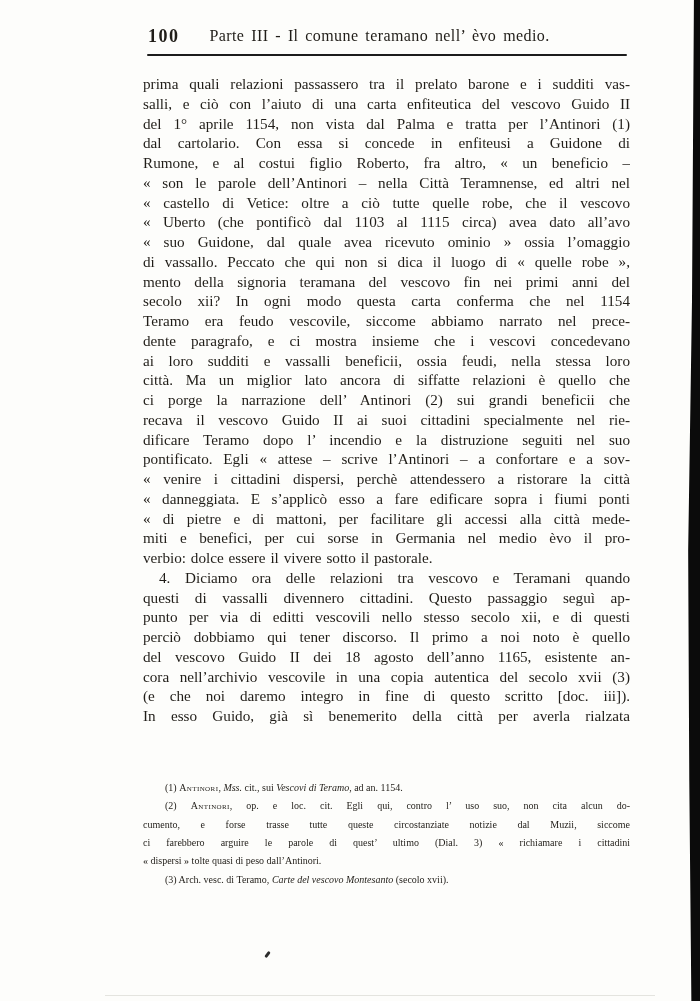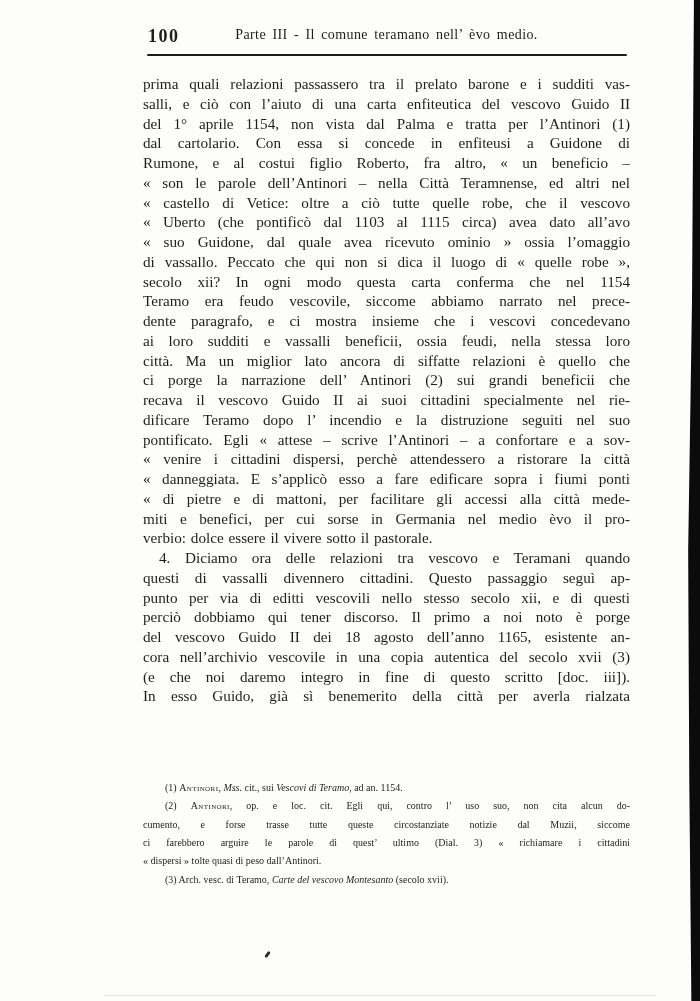--- a/index.html
+++ b/index.html
@@ -12,22 +12,22 @@
   .page{
     position:relative;width:700px;height:1001px;background:var(--paper);
     overflow:hidden;color:var(--ink);
   }
   
   .pagenum{
     position:absolute;left:148px;top:26px;font-size:18px;font-weight:bold;
     letter-spacing:1.5px;color:var(--ink);
   }
   .htitle{
-    position:absolute;left:143px;top:27px;width:487px;text-align:center;
-    font-size:14px;letter-spacing:.4px;word-spacing:2.5px;color:var(--ink);
+    position:absolute;left:136px;top:27px;width:487px;text-align:center;
+    font-size:16px;letter-spacing:.4px;word-spacing:2.5px;color:var(--ink);
   }
   .rule{
     position:absolute;left:147px;top:54px;width:480px;height:2px;
     background:#1c1c1c;border-radius:1px;
   }
   
   .bodytext{
     position:absolute;left:143px;top:74px;width:487px;
     font-size:15.2px;line-height:19.75px;color:var(--ink);
     word-spacing:1px;
@@ -76,38 +76,39 @@
       <div class="line j">prima quali relazioni passassero tra il prelato barone e i sudditi vas-</div>
       <div class="line j">salli, e ciò con l’aiuto di una carta enfiteutica del vescovo Guido II</div>
       <div class="line j">del 1° aprile 1154, non vista dal Palma e tratta per l’Antinori (1)</div>
       <div class="line j">dal cartolario. Con essa si concede in enfiteusi a Guidone di</div>
       <div class="line j">Rumone, e al costui figlio Roberto, fra altro, « un beneficio –</div>
       <div class="line j">« son le parole dell’Antinori – nella Città Teramnense, ed altri nel</div>
       <div class="line j">« castello di Vetice: oltre a ciò tutte quelle robe, che il vescovo</div>
       <div class="line j">« Uberto (che pontificò dal 1103 al 1115 circa) avea dato all’avo</div>
       <div class="line j">« suo Guidone, dal quale avea ricevuto ominio » ossia l’omaggio</div>
       <div class="line j">di vassallo. Peccato che qui non si dica il luogo di « quelle robe »,</div>
+      <div class="line j">mento della signoria teramana del vescovo fin nei primi anni del</div>
       <div class="line j">secolo xii? In ogni modo questa carta conferma che nel 1154</div>
       <div class="line j">Teramo era feudo vescovile, siccome abbiamo narrato nel prece-</div>
       <div class="line j">dente paragrafo, e ci mostra insieme che i vescovi concedevano</div>
       <div class="line j">ai loro sudditi e vassalli beneficii, ossia feudi, nella stessa loro</div>
       <div class="line j">città. Ma un miglior lato ancora di siffatte relazioni è quello che</div>
       <div class="line j">ci porge la narrazione dell’ Antinori (2) sui grandi beneficii che</div>
       <div class="line j">recava il vescovo Guido II ai suoi cittadini specialmente nel rie-</div>
       <div class="line j">dificare Teramo dopo l’ incendio e la distruzione seguiti nel suo</div>
       <div class="line j">pontificato. Egli « attese – scrive l’Antinori – a confortare e a sov-</div>
       <div class="line j">« venire i cittadini dispersi, perchè attendessero a ristorare la città</div>
       <div class="line j">« danneggiata. E s’applicò esso a fare edificare sopra i fiumi ponti</div>
       <div class="line j">« di pietre e di mattoni, per facilitare gli accessi alla città mede-</div>
       <div class="line j">miti e benefici, per cui sorse in Germania nel medio èvo il pro-</div>
       <div class="line nj">verbio: dolce essere il vivere sotto il pastorale.</div>
       <div class="line j ind">4. Diciamo ora delle relazioni tra vescovo e Teramani quando</div>
       <div class="line j">questi di vassalli divennero cittadini. Questo passaggio seguì ap-</div>
       <div class="line j">punto per via di editti vescovili nello stesso secolo xii, e di questi</div>
-      <div class="line j">perciò dobbiamo qui tener discorso. Il primo a noi noto è porge</div>
+      <div class="line j">perciò dobbiamo qui tener discorso. Il primo a noi noto è quello</div>
       <div class="line j">del vescovo Guido II dei 18 agosto dell’anno 1165, esistente an-</div>
       <div class="line j">cora nell’archivio vescovile in una copia autentica del secolo xvii (3)</div>
       <div class="line j">(e che noi daremo integro in fine di questo scritto [doc. iii]).</div>
       <div class="line j">In esso Guido, già sì benemerito della città per averla rialzata</div>
     </div>
   <div class="footnotes">
       <div class="fline nj find"><span>(1) </span><span class="sc">Antinori</span><span>, </span><span class="it">Mss.</span><span> cit., sui </span><span class="it">Vescovi di Teramo</span><span>, ad an. 1154.</span></div>
       <div class="fline j find"><span>(2) </span><span class="sc">Antinori</span><span>, op. e loc. cit. Egli qui, contro l’ uso suo, non cita alcun do-</span></div>
       <div class="fline j"><span>cumento, e forse trasse tutte queste circostanziate notizie dal Muzii, siccome</span></div>
       <div class="fline j"><span>ci farebbero arguire le parole di quest’ ultimo (Dial. 3) « richiamare i cittadini</span></div>

